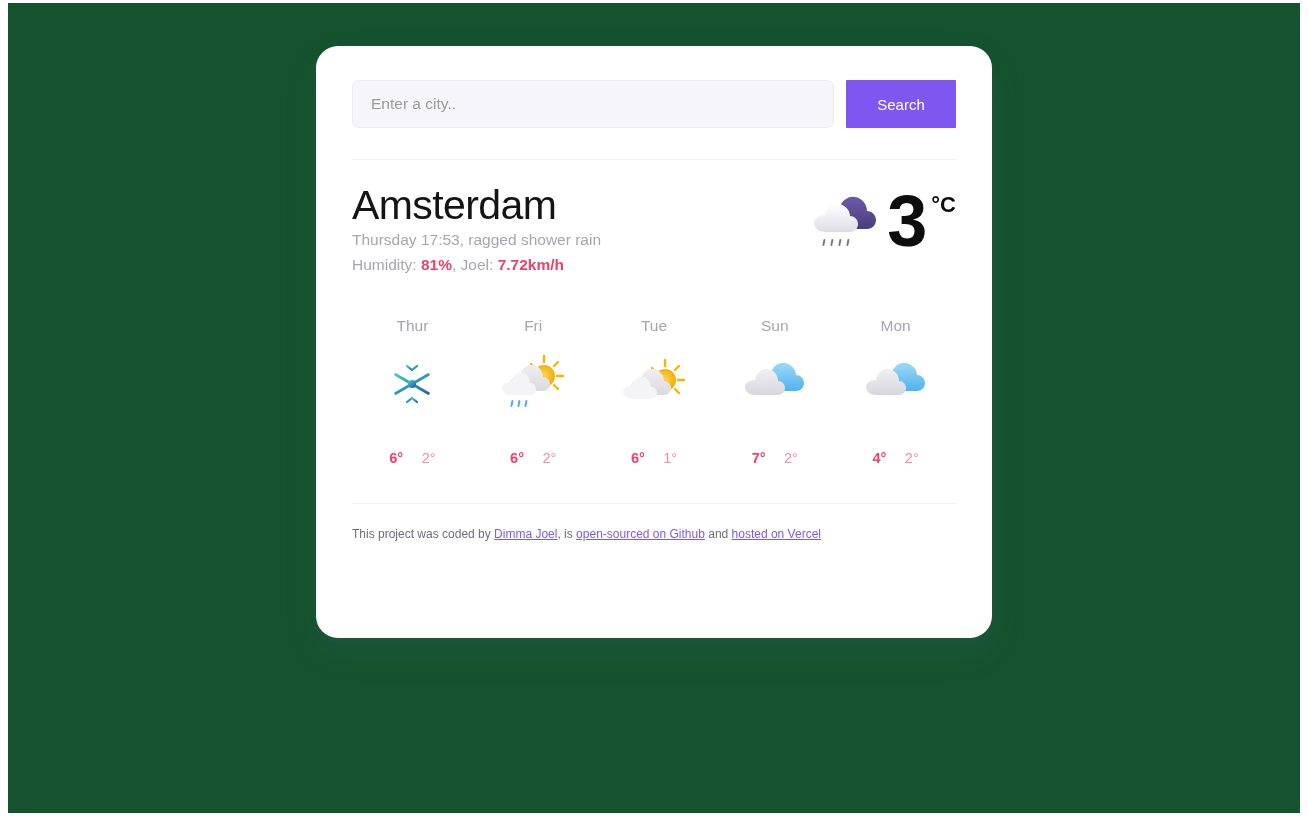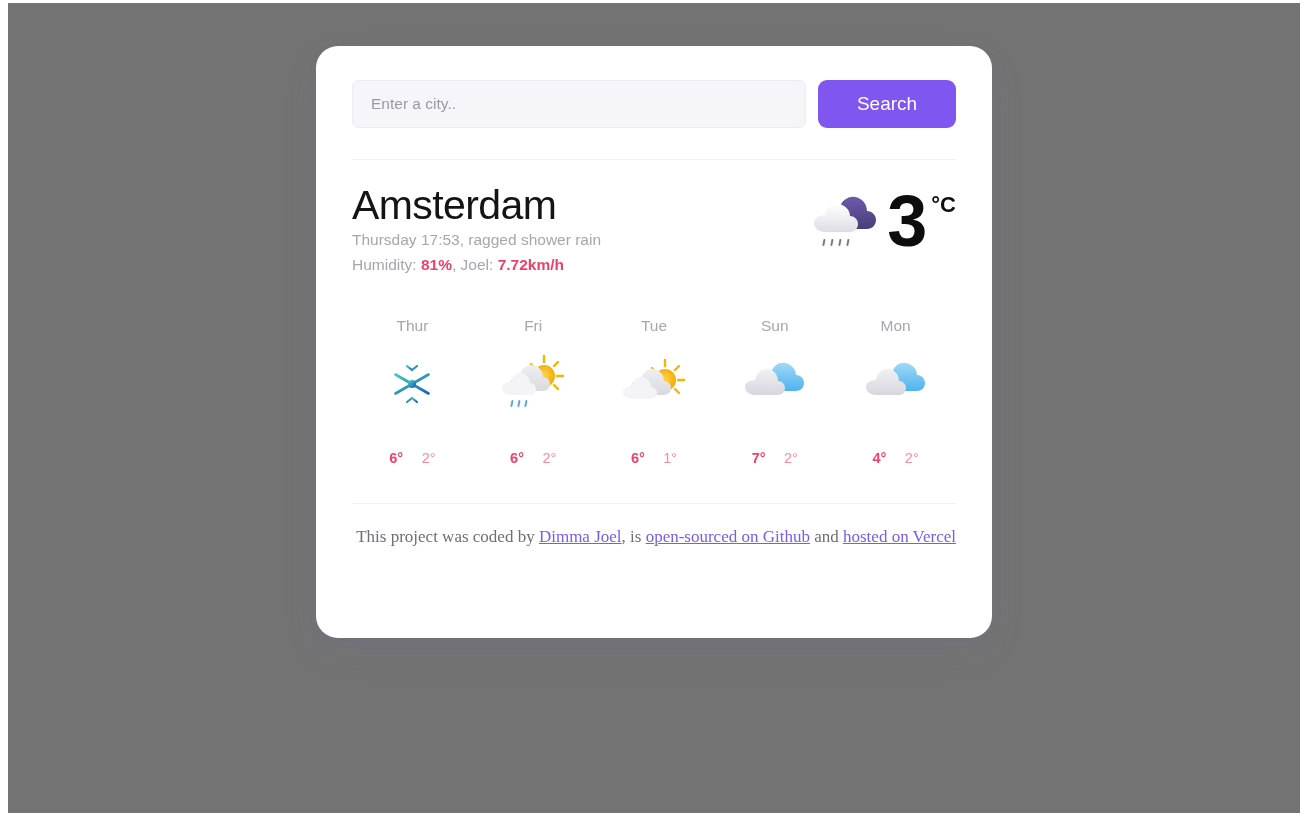--- a/index.html
+++ b/index.html
@@ -14,21 +14,21 @@
     background: #ffffff;
     font-family: "Liberation Sans", sans-serif;
   }
 
   #viewport {
     position: absolute;
     left: 8px;
     top: 3px;
     width: 1292px;
     height: 810px;
-    background: #737373;
+    background: #14532d;
     overflow: hidden;
   }
 
   
   #card {
     position: absolute;
     left: 308px;
     top: 43px;
     width: 676px;
     height: 592px;
@@ -55,28 +55,28 @@
     background: #f6f5fa;
     padding: 0 18px;
     font-family: "Liberation Sans", sans-serif;
     font-size: 15.5px;
     color: #55555f;
     outline: none;
   }
   #search-input::placeholder { color: #9a99a6; }
 
   #search-button {
-    width: 138px;
+    width: 110px;
     height: 48px;
     border: none;
-    border-radius: 9px;
+    border-radius: 1px;
     background: #7f56f0;
     color: #ffffff;
     font-family: "Liberation Sans", sans-serif;
-    font-size: 19px;
+    font-size: 15px;
     cursor: pointer;
   }
 
   .divider {
     height: 1px;
     background: #f0eef7;
     margin-top: 31px;
   }
 
   
@@ -168,24 +168,23 @@
 
   
   .footer-divider {
     height: 1px;
     background: #f0eef7;
     margin-top: 36px;
   }
 
   #footer {
     margin-top: 23px;
-    text-align: right;
-    font-size: 17px;
+    text-align: left;
+    font-size: 12px;
     color: #6e6d79;
-    font-family: Liberation Serif, serif;
   }
   #footer a {
     color: #7a5af0;
     text-decoration: underline;
   }
 </style>
 </head>
 <body>
 
 <div id="viewport">

